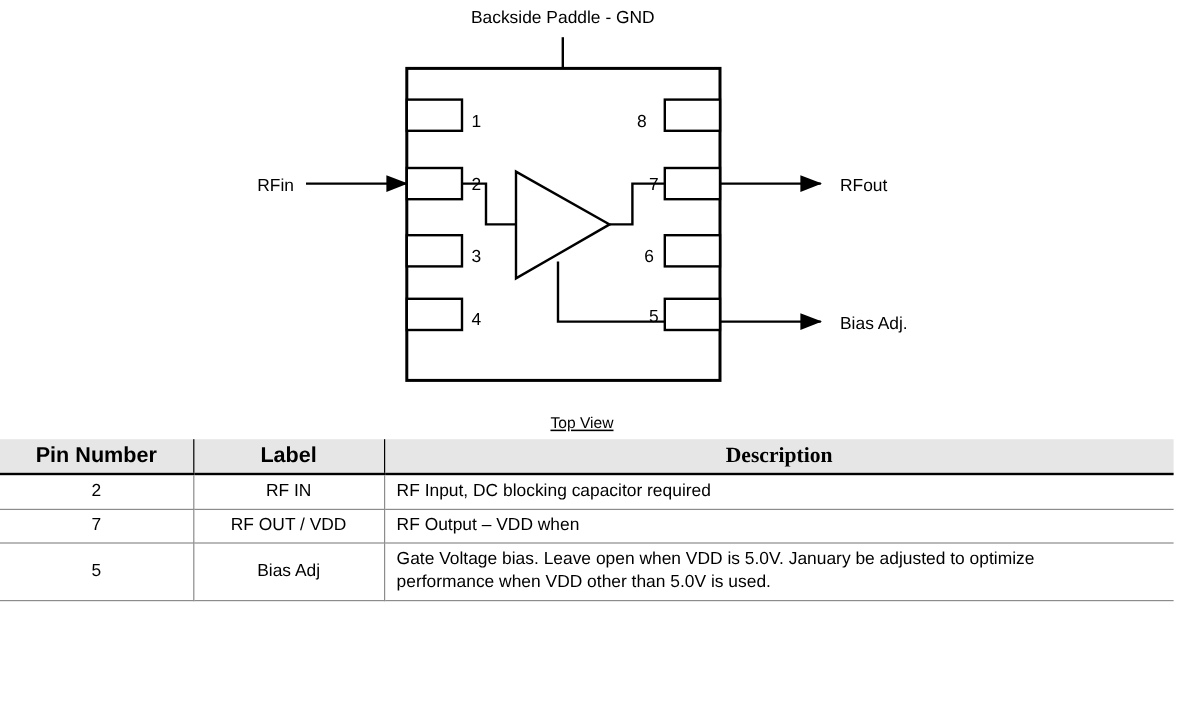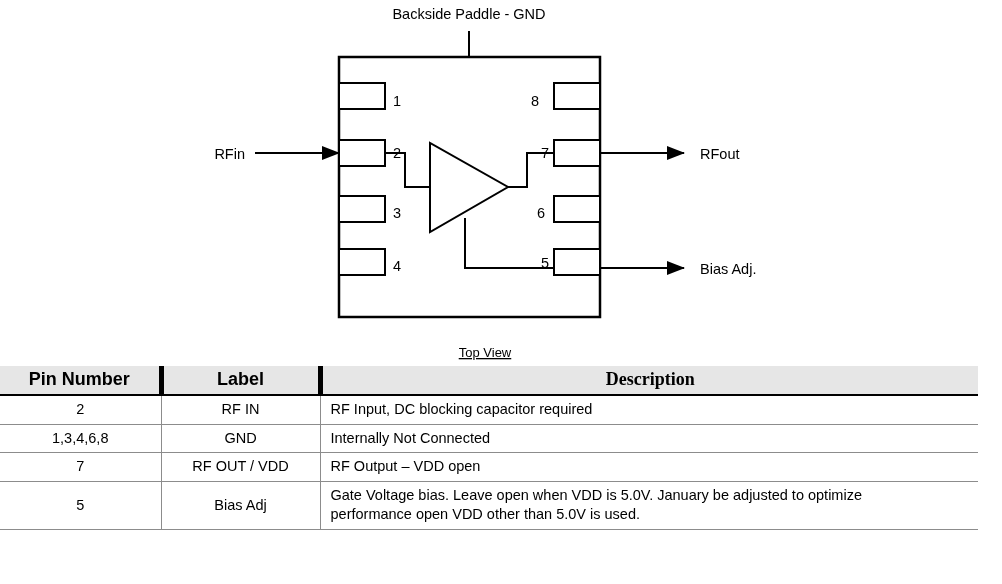--- a/index.html
+++ b/index.html
@@ -64,21 +64,21 @@
   table.pin-table col.c-label { width: 159px; }
   table.pin-table col.c-desc  { width: 658px; }
 
   table.pin-table thead th {
     background: #e6e6e6;
     font-size: 18px;
     font-weight: bold;
     text-align: center;
     padding: 3px 4px 4px 4px;
     border-bottom: 2px solid #000000;
-    border-left: 5px solid #000000;
+    border-left: 1px solid #000000;
     border-right: 1px solid #000000;
     line-height: 1.15;
   }
   table.pin-table thead th.th-pin { border-left: none; }
   table.pin-table thead th.th-desc { border-right: none; font-family: Liberation Serif, serif; }
 
   table.pin-table tbody td {
     font-size: 14.5px;
     padding: 4px 6px 5px 6px;
     border-bottom: 1px solid #8c8c8c;
@@ -179,41 +179,34 @@
     <tbody>
 
       <tr>
         <td class="cell-pin">2</td>
         <td class="cell-label">RF IN</td>
         <td class="cell-desc">
           <span class="desc-line">RF Input, DC blocking capacitor required</span>
         </td>
       </tr>
 
-      <tr>
-        <td class="cell-pin">1,3,4,6,8</td>
-        <td class="cell-label">GND</td>
-        <td class="cell-desc">
-          <span class="desc-line">Internally Not Connected</span>
-        </td>
-      </tr>
 
       <tr>
         <td class="cell-pin">7</td>
         <td class="cell-label">RF OUT / VDD</td>
         <td class="cell-desc">
-          <span class="desc-line">RF Output – VDD open</span>
+          <span class="desc-line">RF Output – VDD when</span>
         </td>
       </tr>
 
       <tr>
         <td class="cell-pin">5</td>
         <td class="cell-label">Bias Adj</td>
         <td class="cell-desc">
           <span class="desc-line">Gate Voltage bias. Leave open when VDD is 5.0V. January be adjusted to optimize</span>
-          <span class="desc-line">performance open VDD other than 5.0V is used.</span>
+          <span class="desc-line">performance when VDD other than 5.0V is used.</span>
         </td>
       </tr>
 
 
     </tbody>
   </table>
 </div>
 
 </body></html>

